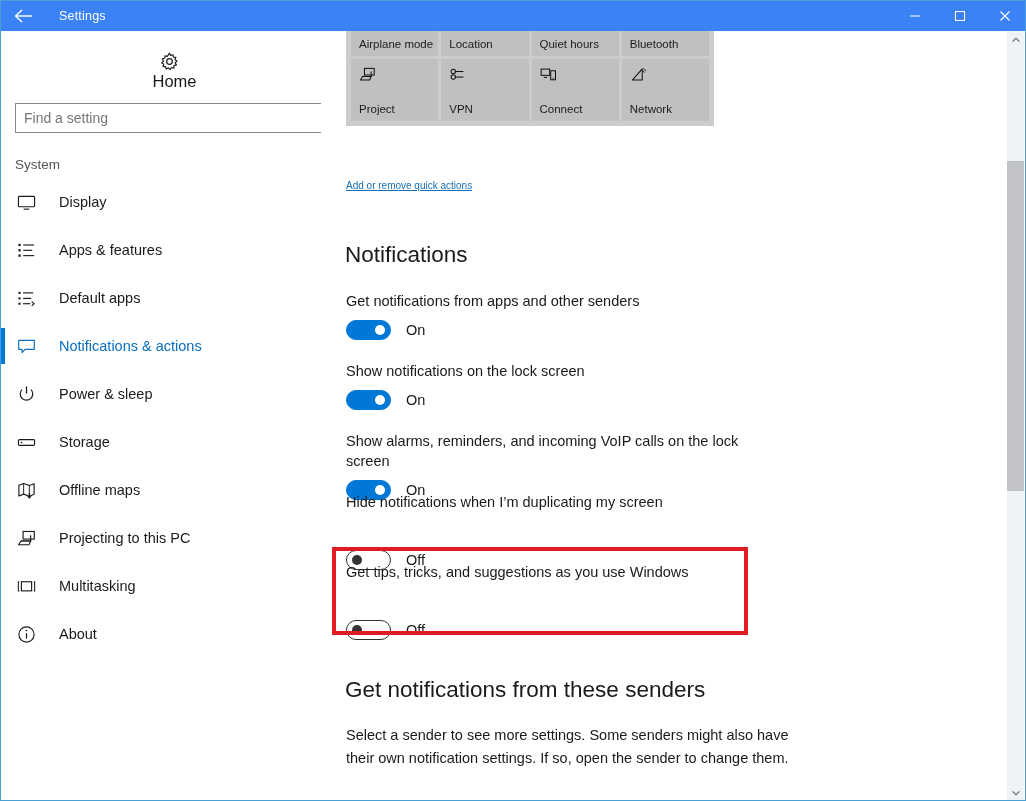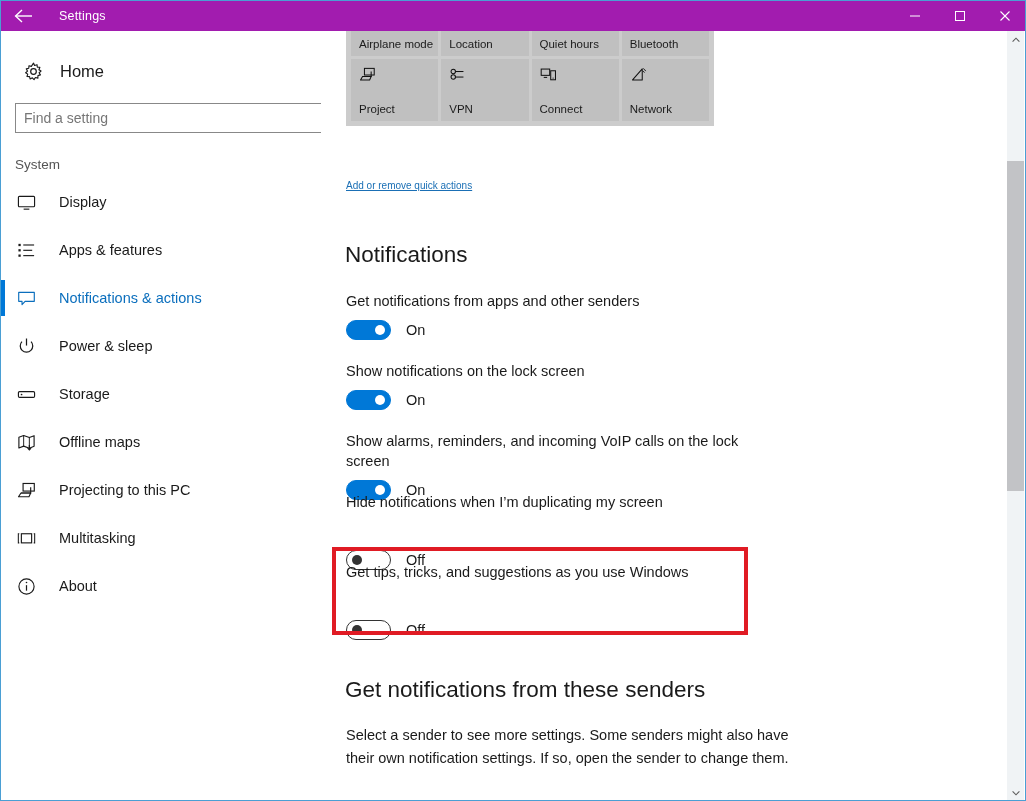--- a/index.html
+++ b/index.html
@@ -21,21 +21,21 @@
     border: 1px solid #4a9fd4;
     overflow: hidden;
   }
 
   
   .titlebar {
     position: absolute;
     left: 0; top: 0;
     width: 1026px;
     height: 30px;
-    background: #a21caf;
+    background: #3b82f6;
     display: flex;
     align-items: center;
   }
   .back-btn {
     width: 46px;
     height: 30px;
     display: flex;
     align-items: center;
     justify-content: center;
     cursor: default;
@@ -72,20 +72,21 @@
     background: #ffffff;
     padding-top: 0;
   }
   .home-row {
     display: flex;
     align-items: center;
     height: 40px;
     margin-top: 20px;
     padding-left: 16px;
     cursor: default;
+    flex-direction: column;
   }
   .home-icon {
     width: 32px;
     display: flex;
     align-items: center;
     justify-content: center;
   }
   .home-label {
     font-size: 16.5px;
     color: #1a1a1a;
@@ -385,20 +386,34 @@
           <rect x="1.5" y="8.6" width="2.4" height="2.4" fill="currentColor"></rect>
           <rect x="1.5" y="14.2" width="2.4" height="2.4" fill="currentColor"></rect>
           <line x1="6.6" y1="4.2" x2="18" y2="4.2" stroke="currentColor" stroke-width="1.2"></line>
           <line x1="6.6" y1="9.8" x2="16" y2="9.8" stroke="currentColor" stroke-width="1.2"></line>
           <line x1="6.6" y1="15.4" x2="18" y2="15.4" stroke="currentColor" stroke-width="1.2"></line>
         </svg>
       </span>
       <span class="nav-label">Apps &amp; features</span>
     </div>
 
+    <div class="nav-item">
+      <span class="nav-ico">
+        <svg width="19" height="19" viewBox="0 0 20 20" aria-hidden="true">
+          <rect x="1.5" y="3" width="2.2" height="2.2" fill="currentColor"></rect>
+          <rect x="1.5" y="8.8" width="2.2" height="2.2" fill="currentColor"></rect>
+          <rect x="1.5" y="14.4" width="2.2" height="2.2" fill="currentColor"></rect>
+          <line x1="6.4" y1="4.1" x2="17" y2="4.1" stroke="currentColor" stroke-width="1.2"></line>
+          <line x1="6.4" y1="9.9" x2="15" y2="9.9" stroke="currentColor" stroke-width="1.2"></line>
+          <line x1="6.4" y1="15.5" x2="14" y2="15.5" stroke="currentColor" stroke-width="1.2"></line>
+          <path d="M15.5 13.3 L18 15.5 L15.5 17.7" fill="none" stroke="currentColor" stroke-width="1.2"></path>
+        </svg>
+      </span>
+      <span class="nav-label">Default apps</span>
+    </div>
 
     <div class="nav-item active">
       <span class="nav-ico">
         <svg width="19" height="19" viewBox="0 0 20 20" aria-hidden="true">
           <path d="M1.8 3.5 H18.2 V13 H8.5 L5.3 16.4 V13 H1.8 Z" fill="none" stroke="currentColor" stroke-width="1.2" stroke-linejoin="round"></path>
         </svg>
       </span>
       <span class="nav-label">Notifications &amp; actions</span>
     </div>
 

